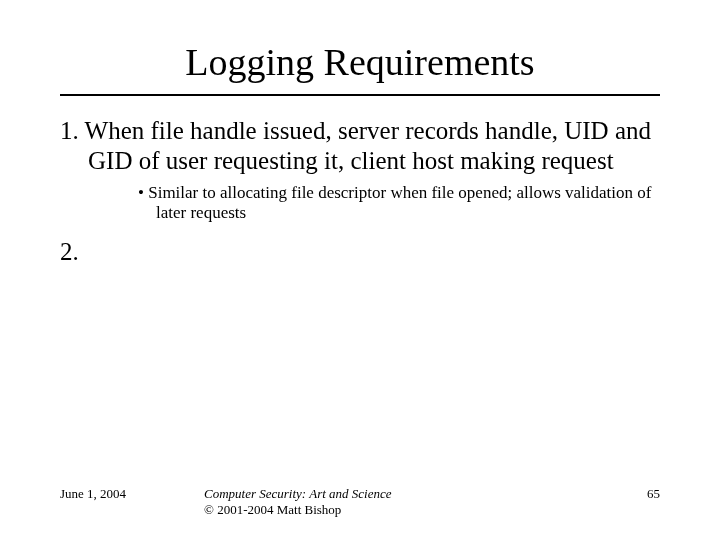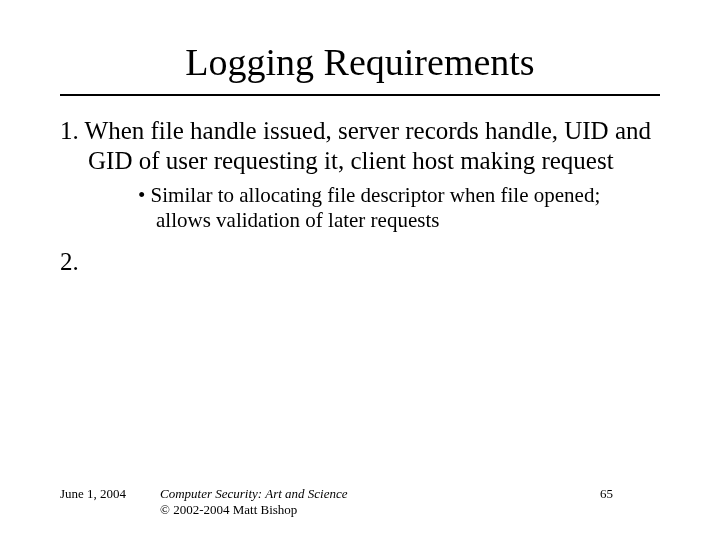--- a/index.html
+++ b/index.html
@@ -37,45 +37,46 @@
       text-indent: -28px;
     }
     ol.main > li::before {
       content: counter(item) ". ";
     }
     ul.sub {
       list-style: none;
       margin: 8px 0 14px 0;
     }
     ul.sub > li {
-      font-size: 21px;
+      font-size: 17px;
       line-height: 1.18;
       padding-left: 68px;
       text-indent: -18px;
     }
     ul.sub > li::before {
       content: "• ";
     }
     .footer {
       position: absolute;
       bottom: 22px;
       left: 60px;
       right: 60px;
       display: flex;
       justify-content: space-between;
       align-items: flex-start;
       font-size: 13px;
+      gap: 44px;
     }
     .footer-center {
       text-align: left;
       flex: 1;
     }
     .footer-center .book { font-style: italic; }
     .footer-left { width: 100px; text-align: left; }
-    .footer-right { width: 60px; text-align: left; }
+    .footer-right { width: 60px; text-align: right; }
   </style>
 </head>
 <body>
 
 <h1 class="title">Logging Requirements</h1>
 <hr class="rule">
 
 <ol class="main">
   <li>
     <span>When file handle issued, server records handle, UID and GID of user requesting it, client host making request</span>
@@ -84,16 +85,16 @@
     </ul>
   </li>
   <li>
   </li>
 </ol>
 
 <div class="footer">
   <div class="footer-left">June 1, 2004</div>
   <div class="footer-center">
     <span class="book">Computer Security: Art and Science</span><br>
-    <span>© 2002-2004 Matt Bishop</span>
+    <span>© 2001-2004 Matt Bishop</span>
   </div>
   <div class="footer-right">65</div>
 </div>
 
 </body></html>

